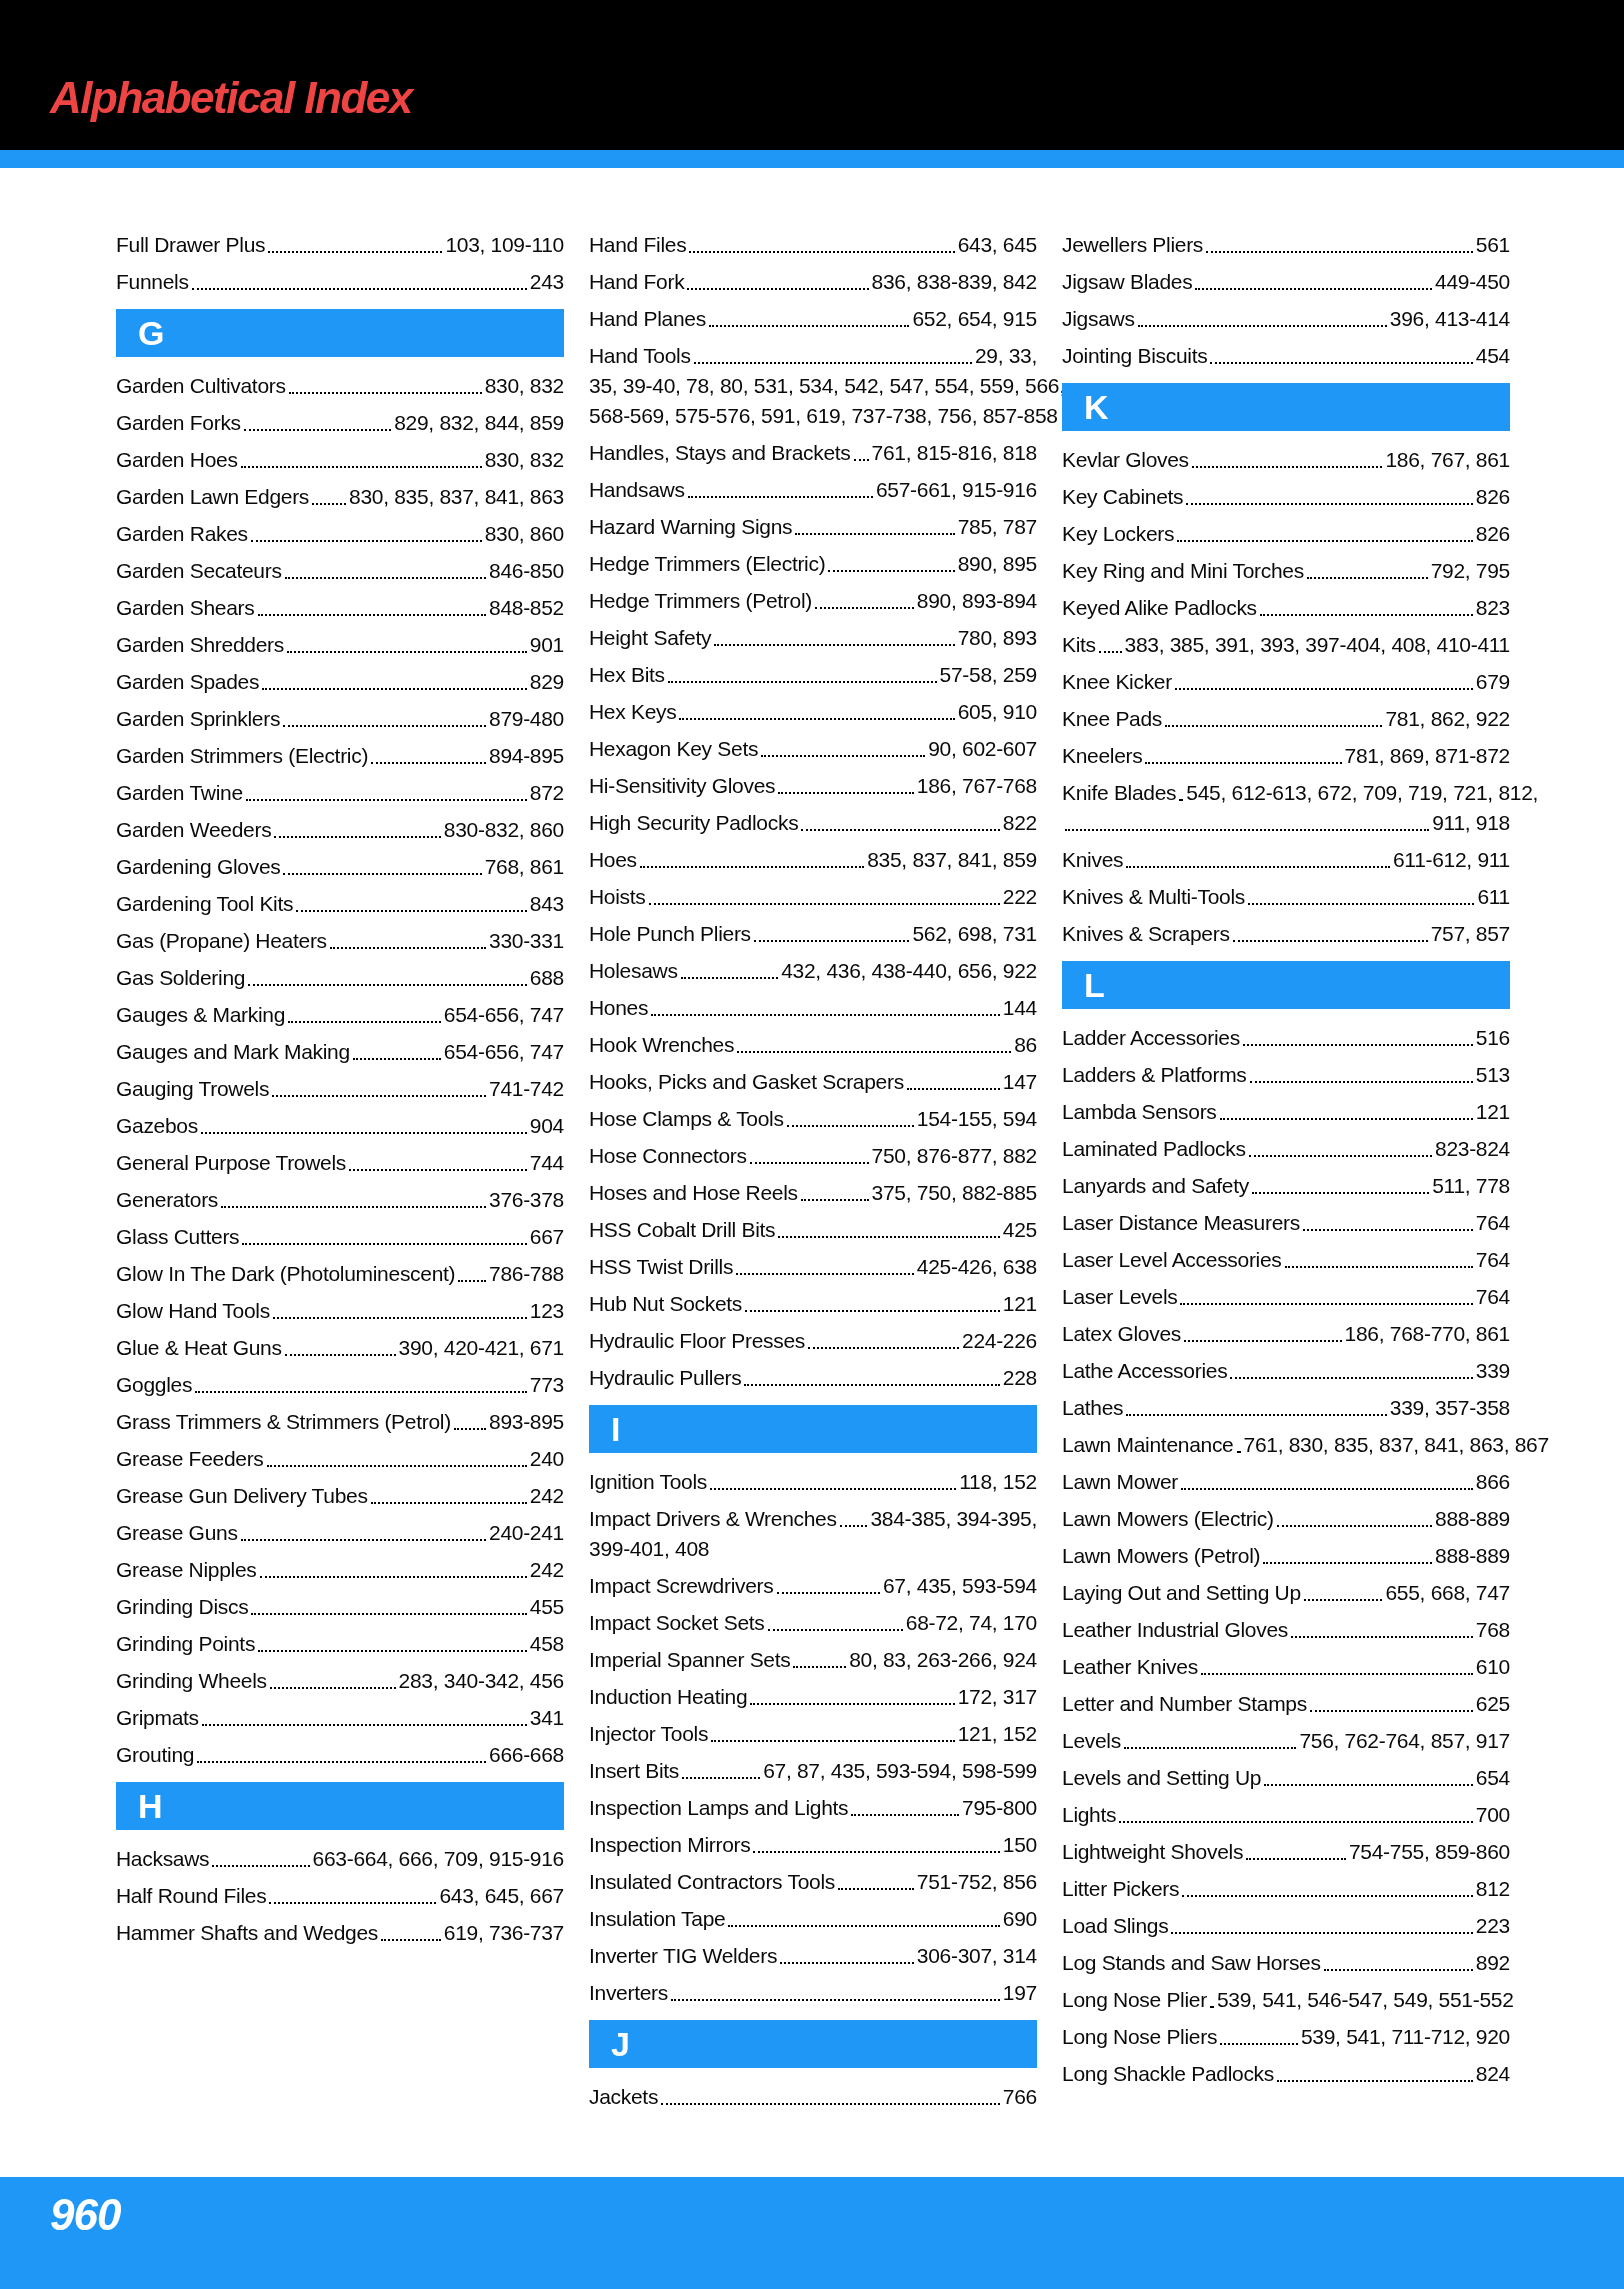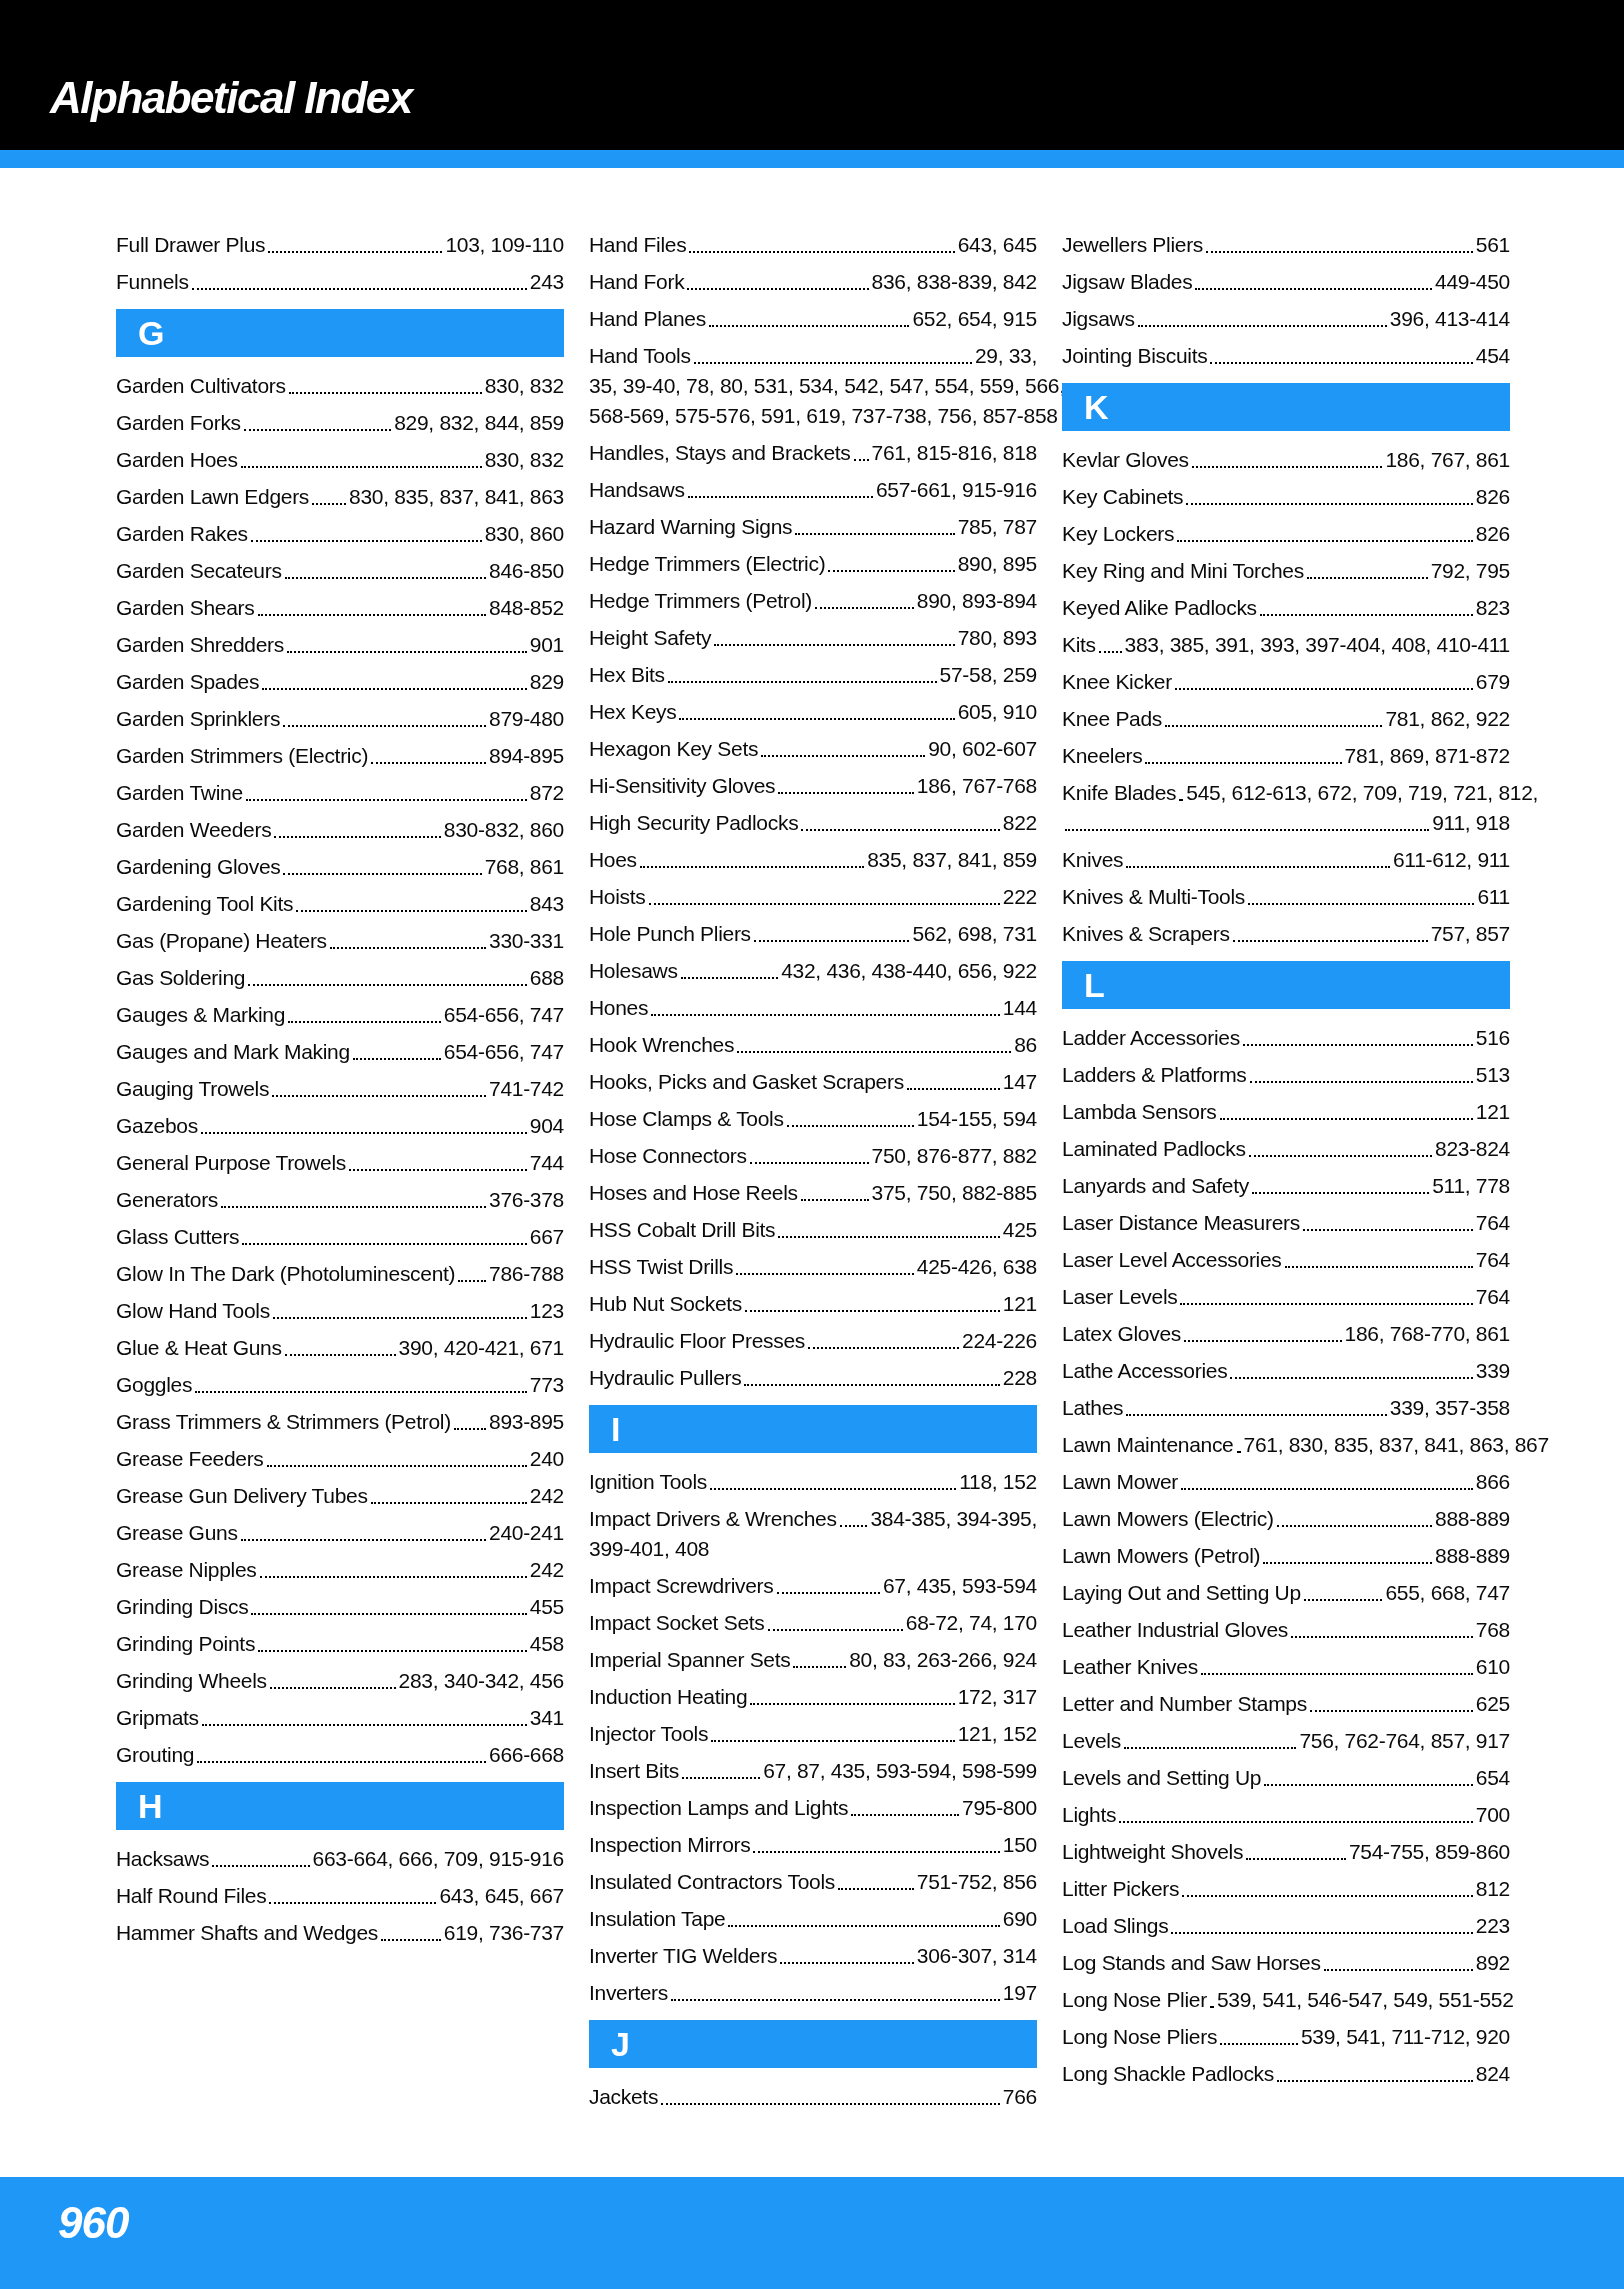--- a/index.html
+++ b/index.html
@@ -12,21 +12,21 @@
     color: #0a0a0a;
     overflow: hidden;
   }
   .page-header {
     height: 150px;
     background: #000000;
   }
   .page-header .title {
     margin: 0;
     padding: 76px 0 0 50px;
-    color: #ffffff;
+    color: #ef4444;
     font-size: 44px;
     font-weight: bold;
     font-style: italic;
     letter-spacing: -1.5px;
     line-height: 1;
   }
   .accent-strip {
     height: 18px;
     background: #1e97f7;
   }
@@ -69,21 +69,21 @@
     margin: 0 3px 7px 3px;
   }
   .pgs { flex: 0 0 auto; }
   .page-footer {
     position: absolute;
     left: 0; right: 0; bottom: 0;
     height: 112px;
     background: #1e97f7;
   }
   .page-footer .pagenum {
-    margin: 8px;
+    margin: 0;
     padding: 16px 0 0 50px;
     color: #ffffff;
     font-size: 44px;
     font-weight: bold;
     font-style: italic;
     letter-spacing: -1px;
     line-height: 1;
   }
 </style>
 </head>

